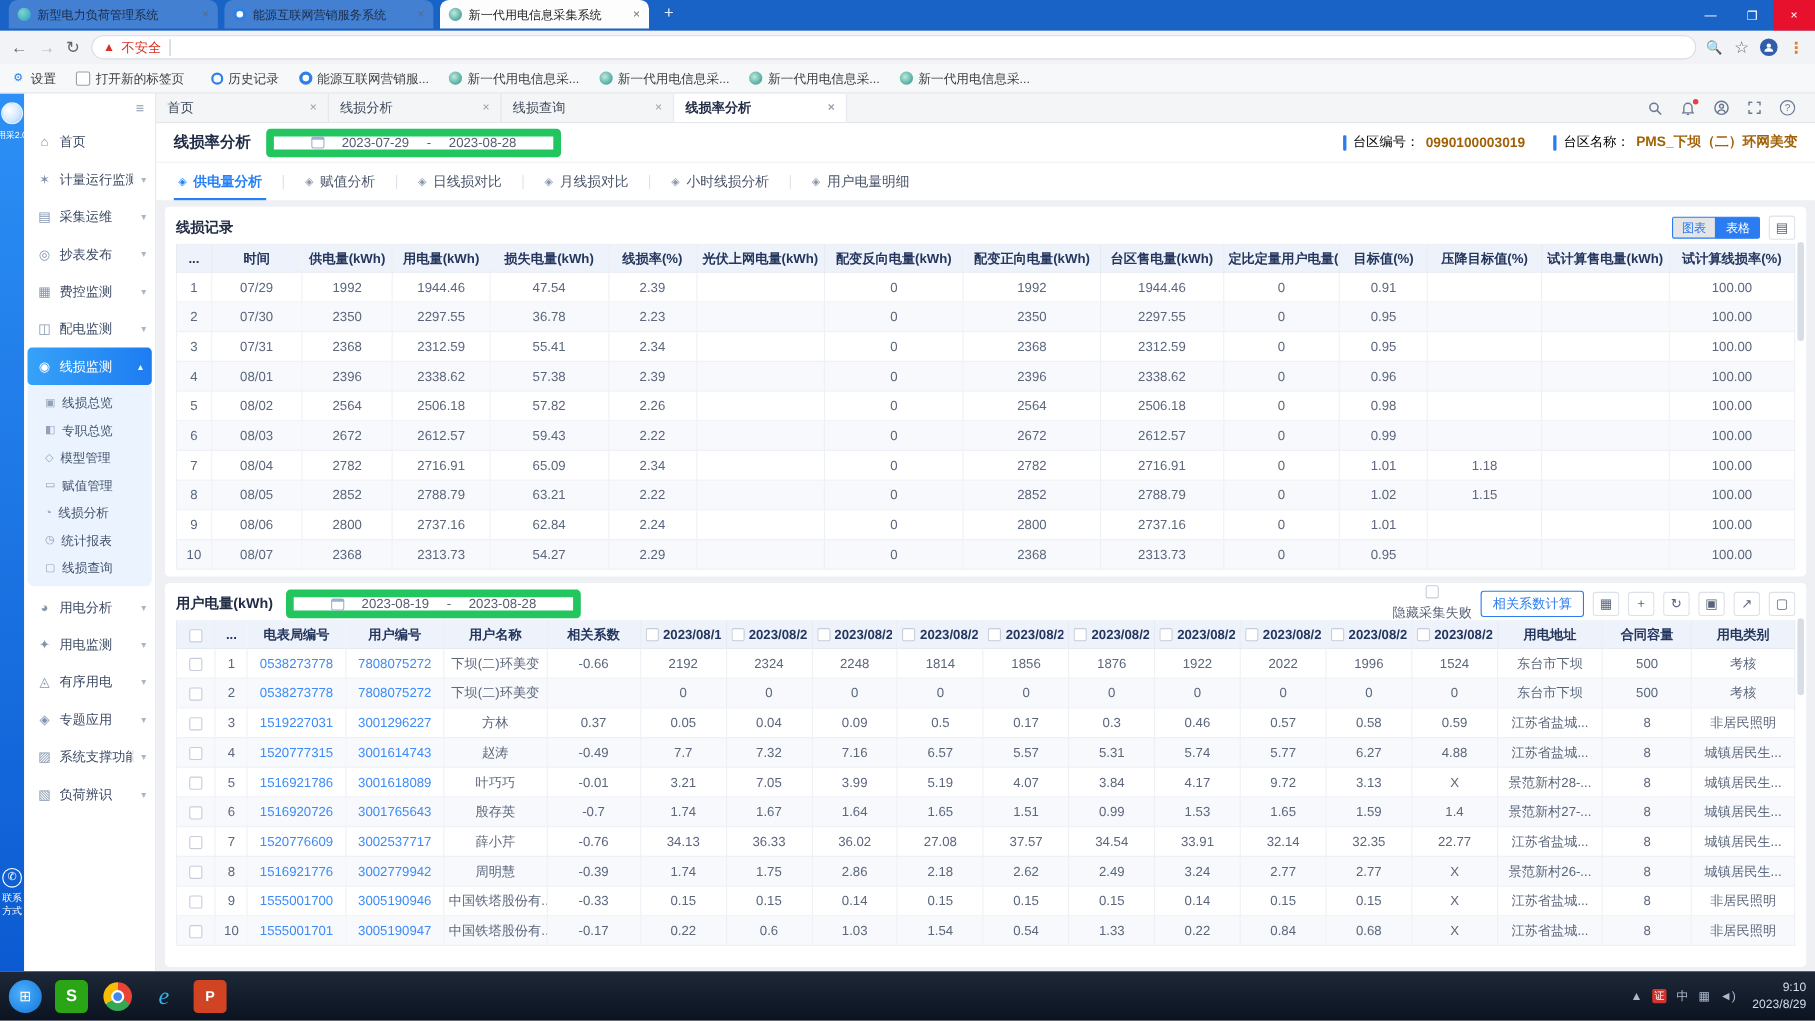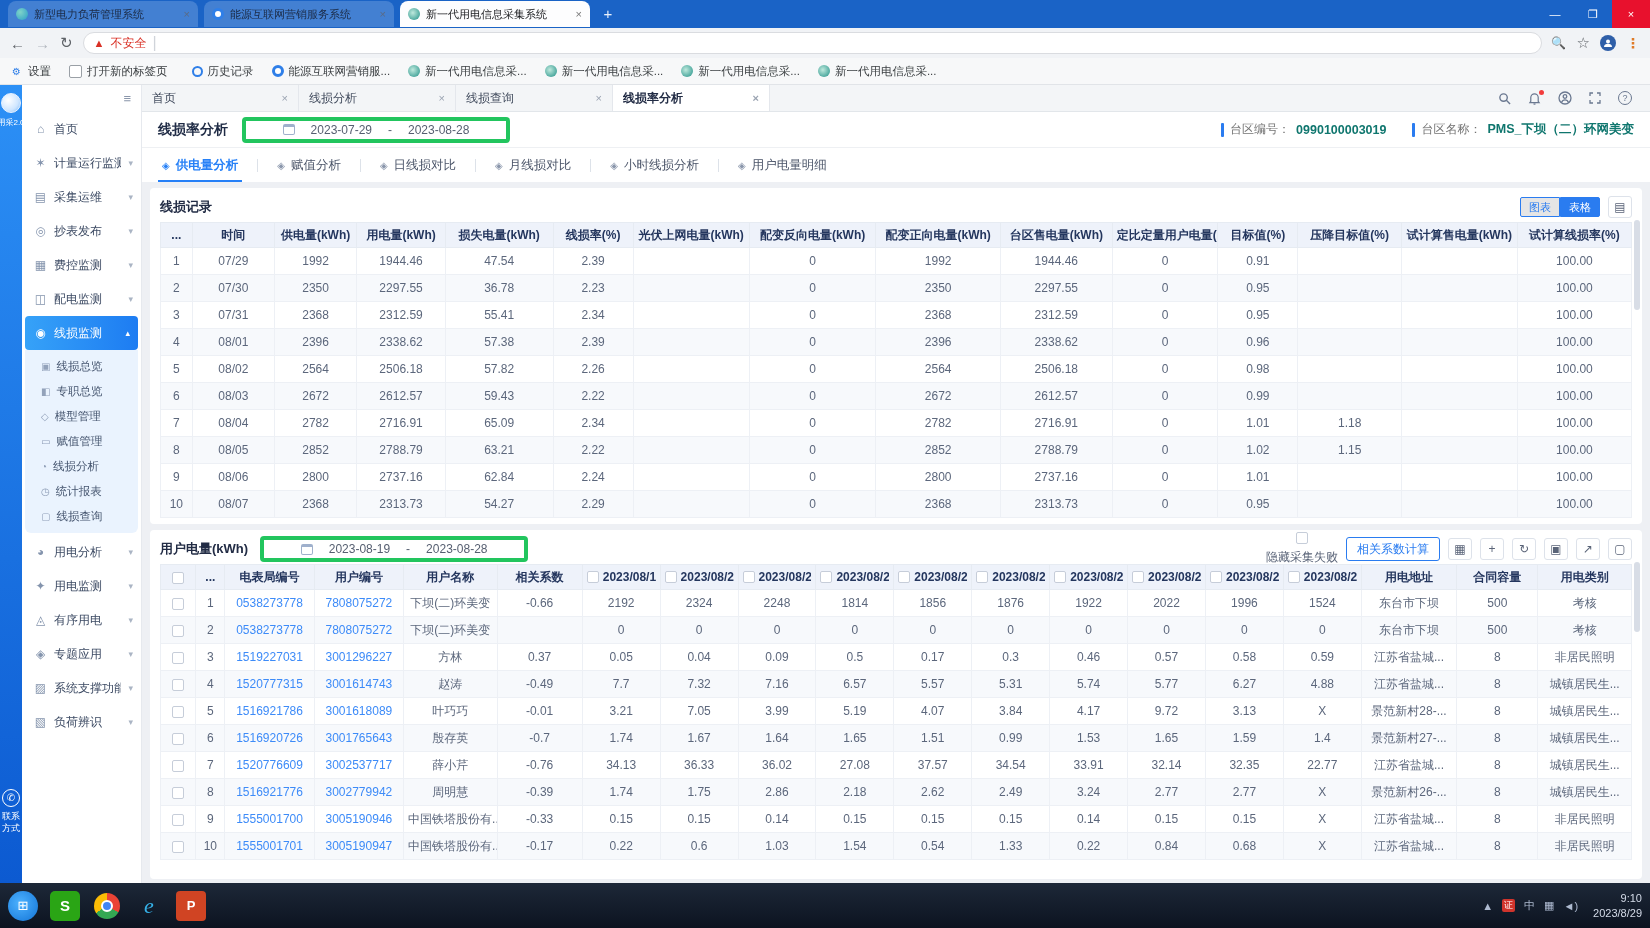--- a/index.html
+++ b/index.html
@@ -1,20 +1,20 @@
 <!DOCTYPE html>
 <html><head>
 <meta charset="utf-8">
 <style>
   * { margin:0; padding:0; box-sizing:border-box; }
   body { font-family:"Liberation Sans","DejaVu Sans",sans-serif; width:1650px; height:928px; overflow:hidden; background:#eef0f4; }
   .screen { width:1650px; height:928px; position:relative; display:flex; flex-direction:column; overflow:hidden; }
 
   
-  .titlebar { height:28px; background:#1a63c6; display:flex; align-items:center; padding-left:8px; flex-shrink:0; }
+  .titlebar { height:28px; background:#1a63c6; display:flex; align-items:flex-start; padding-left:8px; flex-shrink:0; }
   .btab { width:190px; height:26px; background:#4380d2; border-radius:8px 8px 0 0; display:flex; align-items:center; padding:0 8px; gap:6px; margin-right:6px; font-size:11px; color:#1b2a45; }
   .btab.active { background:#fdfdfe; color:#202124; }
   .btab .fav { width:12px; height:12px; border-radius:50%; flex-shrink:0; }
   .fav.f1 { background:radial-gradient(circle at 35% 35%, #7fd4c9, #2a9ec7); }
   .fav.f2 { background:#fff; border:3px solid #2f7fe8; }
   .fav.f3 { background:radial-gradient(circle at 40% 40%, #bfe9dd, #1f8f86); }
   .btab .t { flex:1; white-space:nowrap; overflow:hidden; }
   .btab .x { color:#5a6a85; font-size:11px; }
   .btab.active .x { color:#777; }
   .newtab { width:24px; height:22px; color:#eaf1fb; font-size:15px; display:flex; align-items:center; justify-content:center; margin-bottom:2px; }
@@ -78,27 +78,27 @@
   .atab.active { background:#fff; font-weight:bold; color:#222c45; }
   .apptabs-right { margin-left:auto; display:flex; align-items:center; gap:17px; padding-right:18px; }
   .hic { color:#6a7890; font-size:13px; position:relative; display:flex; align-items:center; }
   .hic svg { display:block; }
   .bell-dot { position:absolute; top:-2px; right:-3px; width:5px; height:5px; border-radius:50%; background:#f23c3c; }
   .qmark { width:14px; height:14px; border:1px solid #6a7890; border-radius:50%; font-size:9px; display:flex; align-items:center; justify-content:center; }
 
   
   .pagehead { height:36px; background:#fff; border-bottom:1px solid #eef0f3; display:flex; align-items:center; padding:0 16px; gap:14px; flex-shrink:0; }
   .ptitle { font-size:14px; font-weight:bold; color:#1f2b45; white-space:nowrap; }
-  .datepicker { width:268px; height:26px; border:4px solid #22c55e; border-radius:4px; background:#fff; display:flex; align-items:center; justify-content:center; gap:16px; font-size:12px; color:#555e70; }
+  .datepicker { width:268px; height:26px; border:7px solid #22c55e; border-radius:4px; background:#fff; display:flex; align-items:center; justify-content:center; gap:16px; font-size:12px; color:#555e70; }
   .cal { width:12px; height:11px; border:1px solid #9fb0cc; border-top:3px solid #9fb0cc; border-radius:2px; }
   .station { margin-left:auto; display:flex; align-items:center; gap:26px; }
   .stitem { display:flex; align-items:center; gap:6px; }
   .sbar { width:3px; height:14px; background:#2a7cf0; border-radius:1px; }
-  .slabel { font-size:12px; color:#737373; white-space:nowrap; }
-  .svalue { font-size:12.5px; font-weight:bold; color:#0f766e; white-space:nowrap; }
+  .slabel { font-size:12px; color:#000000; white-space:nowrap; }
+  .svalue { font-size:12.5px; font-weight:bold; color:#a16207; white-space:nowrap; }
 
   
   .subtabs { height:34px; background:#fff; display:flex; align-items:stretch; padding:0 16px; flex-shrink:0; }
   .stab { display:flex; align-items:center; gap:6px; font-size:12.5px; color:#4a5468; padding:0 4px; position:relative; }
   .stab .dia { font-size:10px; color:#8a96ab; }
   .stab.active { color:#2680f7; font-weight:bold; }
   .stab.active .dia { color:#2680f7; }
   .stab.active::after { content:""; position:absolute; left:0; right:0; bottom:0; height:2px; background:#2680f7; }
   .stab-sep { width:1px; height:13px; background:#dde2e9; align-self:center; margin:0 15px; }
 

